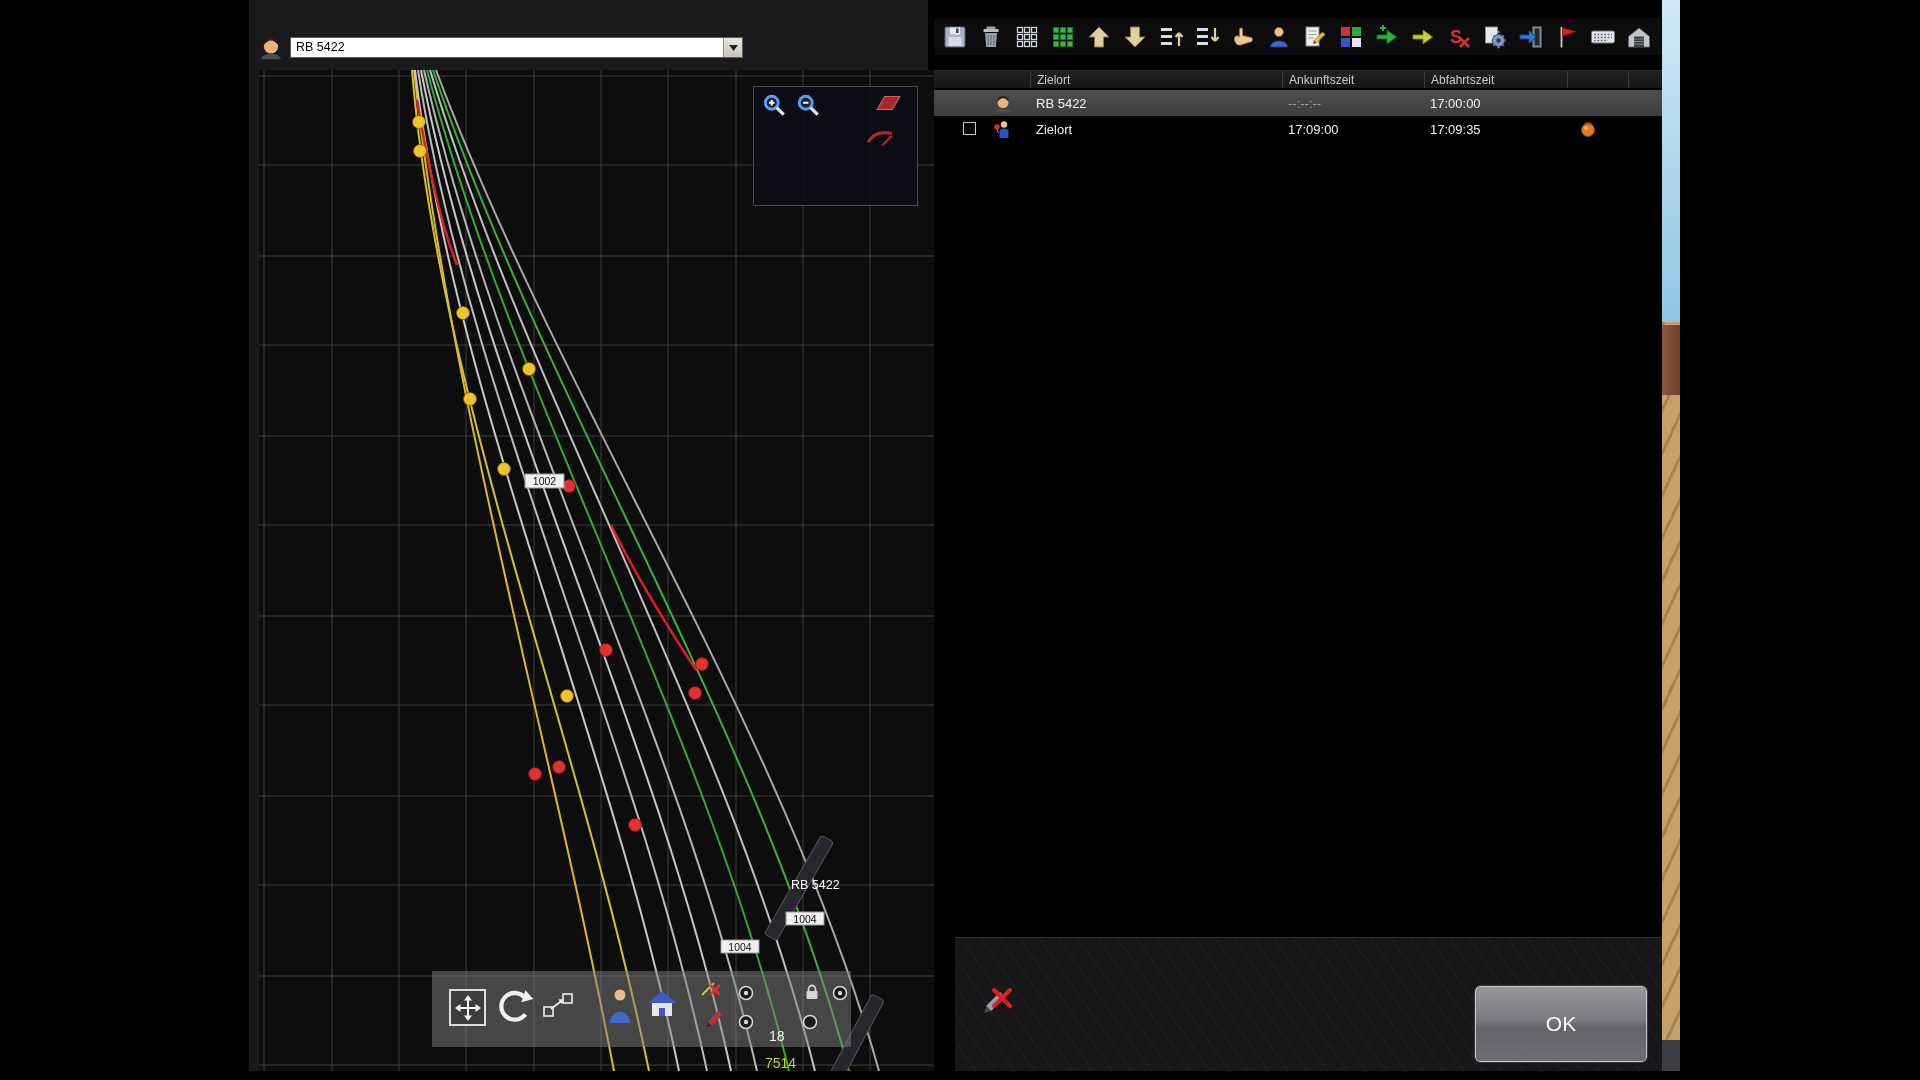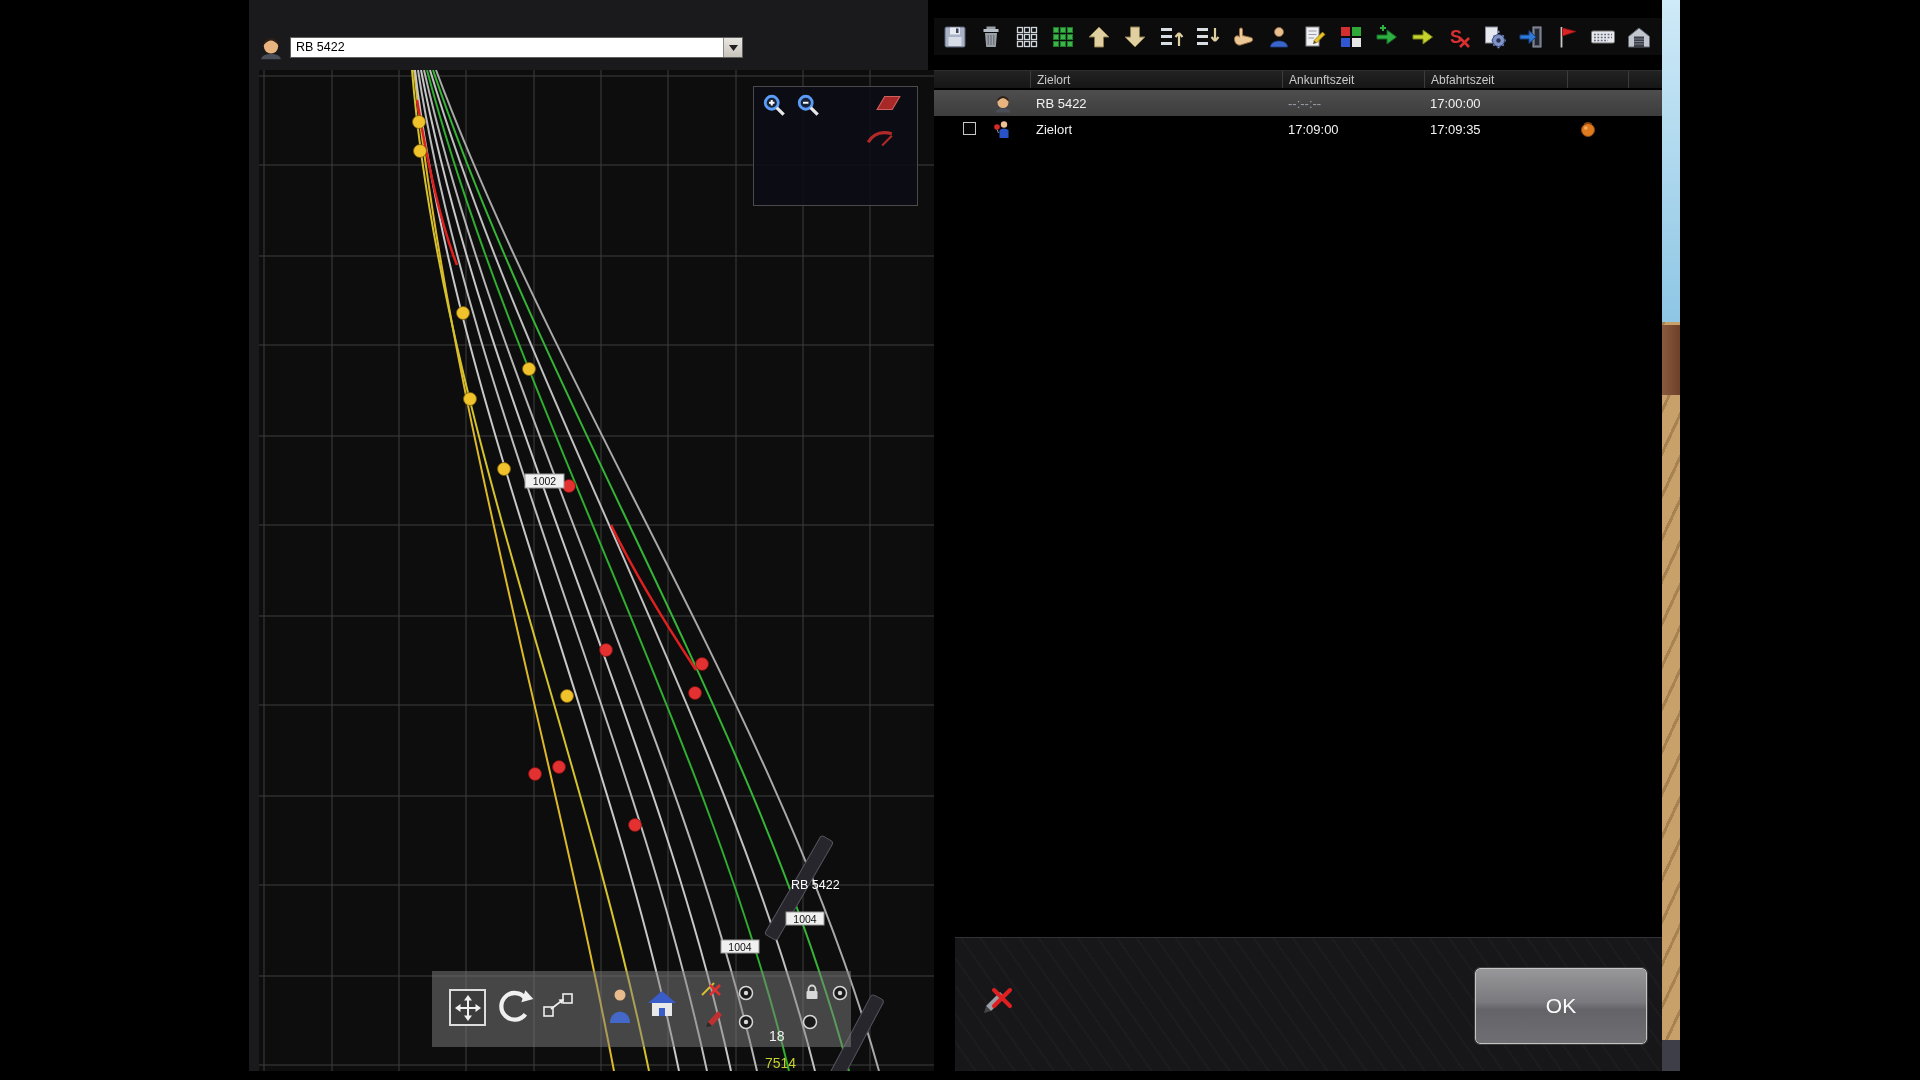--- a/index.html
+++ b/index.html
@@ -59,21 +59,21 @@
   .cell { padding-left:6px; white-space:nowrap; overflow:hidden; }
   .dim { color:#98a0aa; }
   .c4 { position:relative; height:100%; }
   .bell { position:absolute; left:12px; top:4px; }
 
   
   #rp-footer { position:absolute; left:21px; top:937px; width:707px; height:134px;
                background:#17171a; border-top:1px solid #32323a;
                background-image:repeating-linear-gradient(55deg, rgba(255,255,255,0.025) 0 2px, transparent 2px 16px); }
   #cancel-icon { position:absolute; left:25px; top:46px; width:34px; height:34px; cursor:pointer; }
-  #ok-btn { position:absolute; left:520px; top:30px; width:172px; height:76px; border-radius:5px;
+  #ok-btn { position:absolute; left:520px; top:48px; width:172px; height:76px; border-radius:5px;
             border:1px solid #c4c4c4; outline:1px solid #3a3a3a;
             background:linear-gradient(180deg,#97979a 0%,#7a7a7e 45%,#646468 55%,#6f6f73 100%);
             color:#fafafa; font-size:21px; display:flex; align-items:center; justify-content:center; cursor:pointer; }
 
   
   #world-sliver { position:absolute; left:1662px; top:0; width:18px; height:1071px; overflow:hidden; }
   #sky    { position:absolute; left:0; top:0; width:18px; height:322px; background:linear-gradient(#cfeaf8,#8ec6e4); }
   #ground { position:absolute; left:0; top:322px; width:18px; height:718px; background:#c8a06a;
             background-image:repeating-linear-gradient(115deg, rgba(80,50,20,0.28) 0 3px, transparent 3px 18px); }
   #building { position:absolute; left:0; top:325px; width:18px; height:70px;

